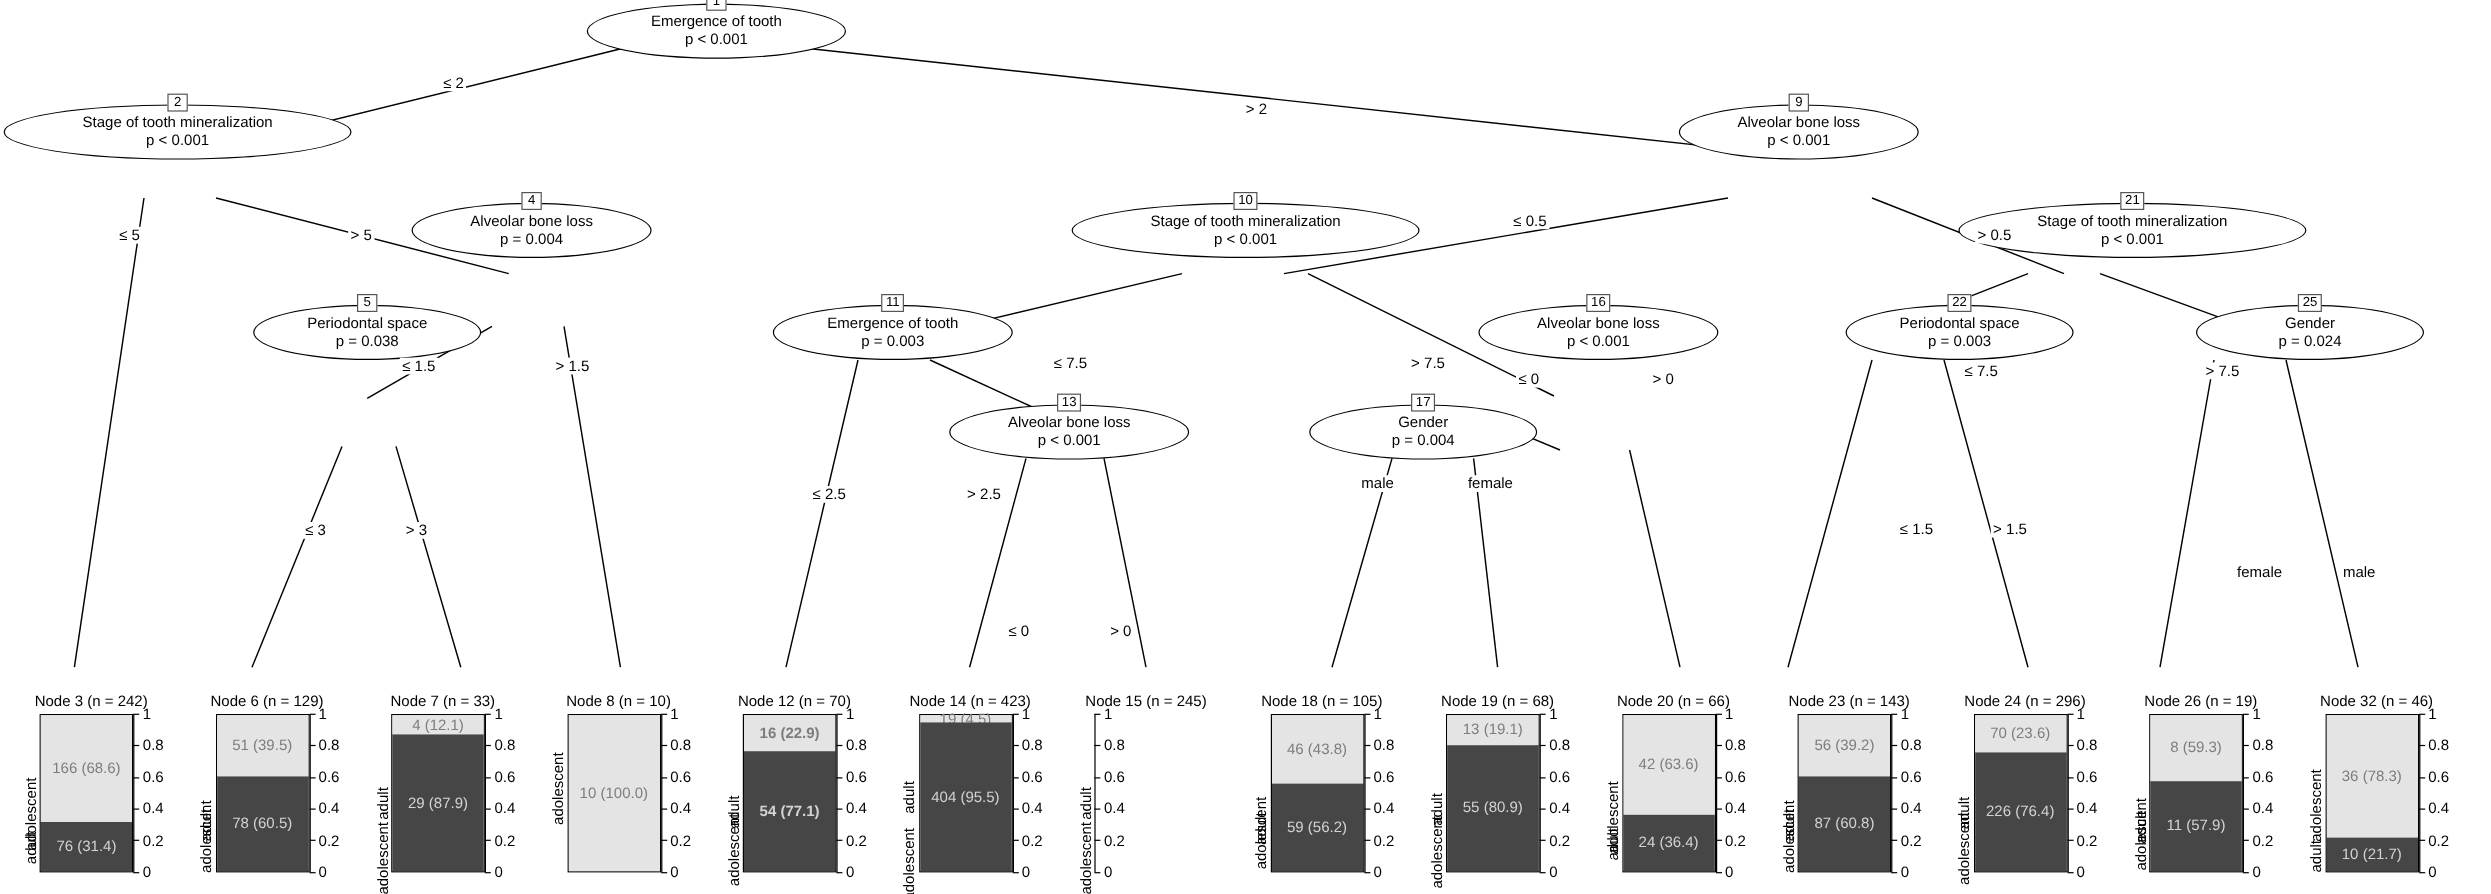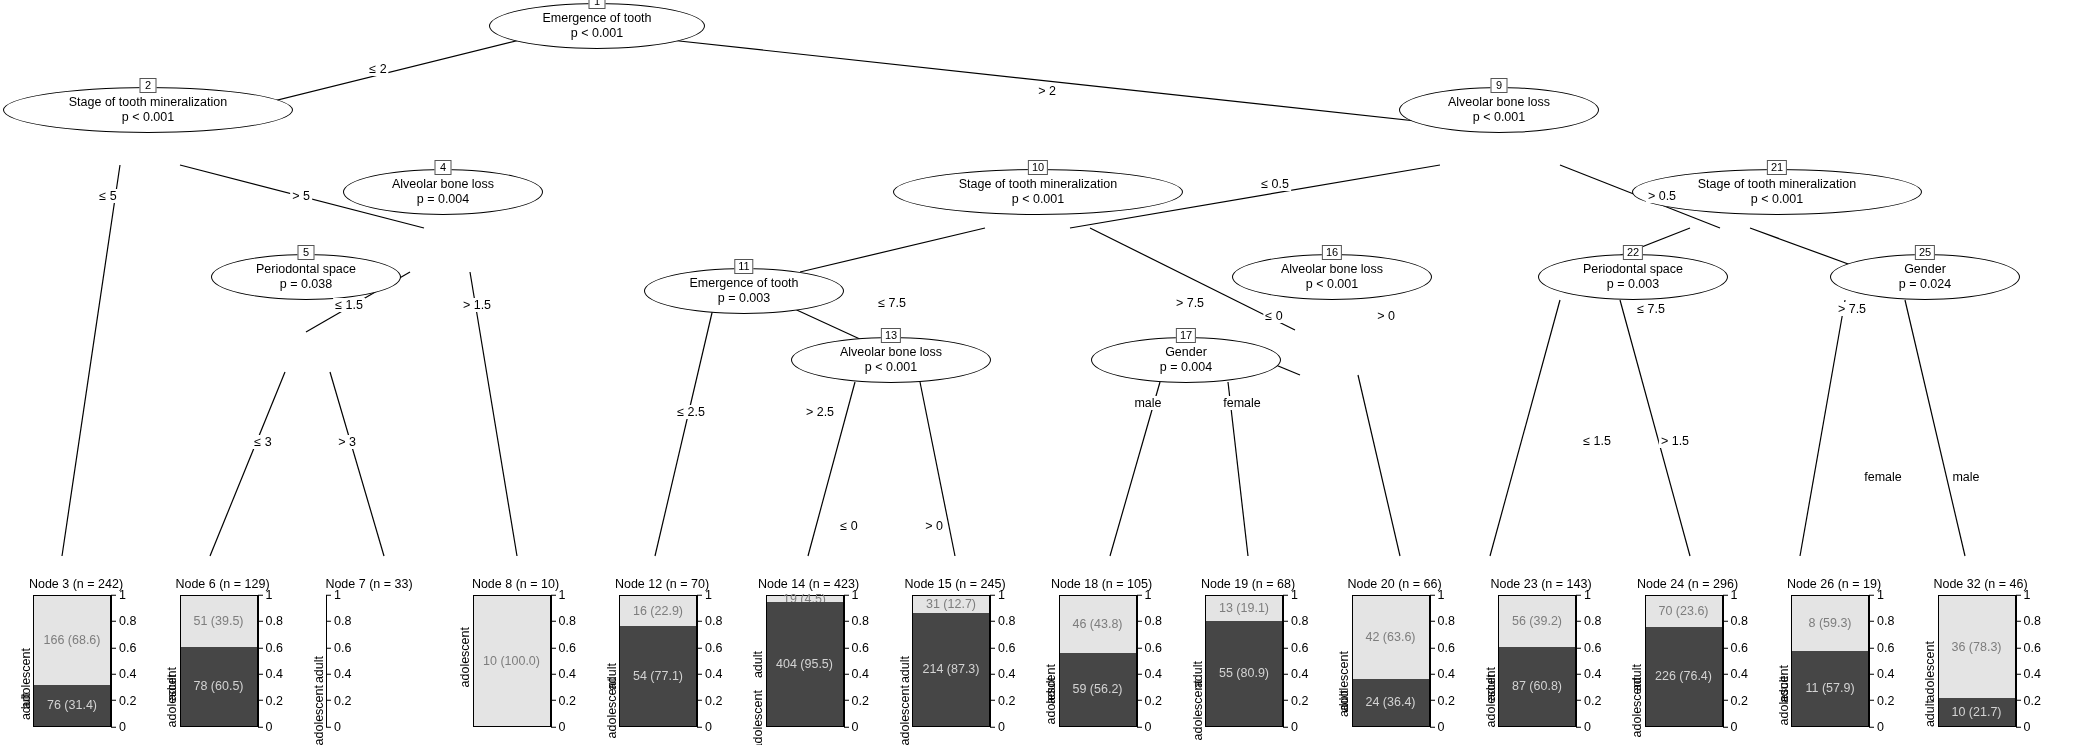--- a/index.html
+++ b/index.html
@@ -258,21 +258,21 @@
     <div class="inner-text">p &lt; 0.001</div>
   </div>
 
   <div class="inner-node" style="left:1038px; top:192px; width:290px;">
     <div class="inner-ellipse"></div>
     <div class="node-id">10</div>
     <div class="inner-text">Stage of tooth mineralization</div>
     <div class="inner-text">p &lt; 0.001</div>
   </div>
 
-  <div class="inner-node" style="left:744px; top:291px; width:200px;">
+  <div class="inner-node" style="left:744px; top:277px; width:200px;">
     <div class="inner-ellipse"></div>
     <div class="node-id">11</div>
     <div class="inner-text">Emergence of tooth</div>
     <div class="inner-text">p = 0.003</div>
   </div>
 
   <div class="inner-node" style="left:891px; top:360px; width:200px;">
     <div class="inner-ellipse"></div>
     <div class="node-id">13</div>
     <div class="inner-text">Alveolar bone loss</div>
@@ -430,20 +430,28 @@
           </div>
         </div>
       </div>
       <div class="term-node" style="left: 311px; width: 128px; height: 168px;">
         <div class="term-title" style="left: 58px;">Node 7 (n = 33)</div>
         <div class="term-body" style="height: 132px; width: 128px;">
           <div class="cat-axis">
             <div class="cat-label cat-top" style="top: 90.014px;">adolescent</div>
             <div class="cat-label" style="top: 60.986px;">adult</div>
           </div>
+          <div class="bar-box" style="width: 78px; height: 132px;">
+            <div class="seg seg-top" style="height: 12.1%;">
+              <span class="seg-label">4 (12.1)</span>
+            </div>
+            <div class="seg seg-bot" style="height: 87.9%;">
+              <span class="seg-label">29 (87.9)</span>
+            </div>
+          </div>
           <div class="y-axis">
             <div class="spine"></div>
             <div class="tick" style="top: 132px;">
               <div class="tickmark"></div>
               <div class="ticklabel">0</div>
             </div>
             <div class="tick" style="top: 105.6px;">
               <div class="tickmark"></div>
               <div class="ticklabel">0.2</div>
             </div>
@@ -506,21 +514,21 @@
           </div>
         </div>
       </div>
       <div class="term-node" style="left: 604px; width: 128px; height: 168px;">
         <div class="term-title" style="left: 58px;">Node 12 (n = 70)</div>
         <div class="term-body" style="height: 132px; width: 128px;">
           <div class="cat-axis">
             <div class="cat-label cat-top" style="top: 82.886px;">adolescent</div>
             <div class="cat-label" style="top: 68.114px;">adult</div>
           </div>
-          <div class="bar-box" style="width: 78px; height: 132px;">
+          <div class="bar-box" style="width: 78px; height: 132px; font-weight: bold;">
             <div class="seg seg-top" style="height: 22.9%;">
               <span class="seg-label">16 (22.9)</span>
             </div>
             <div class="seg seg-bot" style="height: 77.1%;">
               <span class="seg-label">54 (77.1)</span>
             </div>
           </div>
           <div class="y-axis">
             <div class="spine"></div>
             <div class="tick" style="top: 132px;">
@@ -594,28 +602,20 @@
           </div>
         </div>
       </div>
       <div class="term-node" style="left: 897px; width: 128px; height: 168px;">
         <div class="term-title" style="left: 58px;">Node 15 (n = 245)</div>
         <div class="term-body" style="height: 132px; width: 128px;">
           <div class="cat-axis">
             <div class="cat-label cat-top" style="top: 89.618px;">adolescent</div>
             <div class="cat-label" style="top: 61.382px;">adult</div>
           </div>
-          <div class="bar-box" style="width: 78px; height: 132px;">
-            <div class="seg seg-top" style="height: 12.7%;">
-              <span class="seg-label">31 (12.7)</span>
-            </div>
-            <div class="seg seg-bot" style="height: 87.3%;">
-              <span class="seg-label">214 (87.3)</span>
-            </div>
-          </div>
           <div class="y-axis">
             <div class="spine"></div>
             <div class="tick" style="top: 132px;">
               <div class="tickmark"></div>
               <div class="ticklabel">0</div>
             </div>
             <div class="tick" style="top: 105.6px;">
               <div class="tickmark"></div>
               <div class="ticklabel">0.2</div>
             </div>

